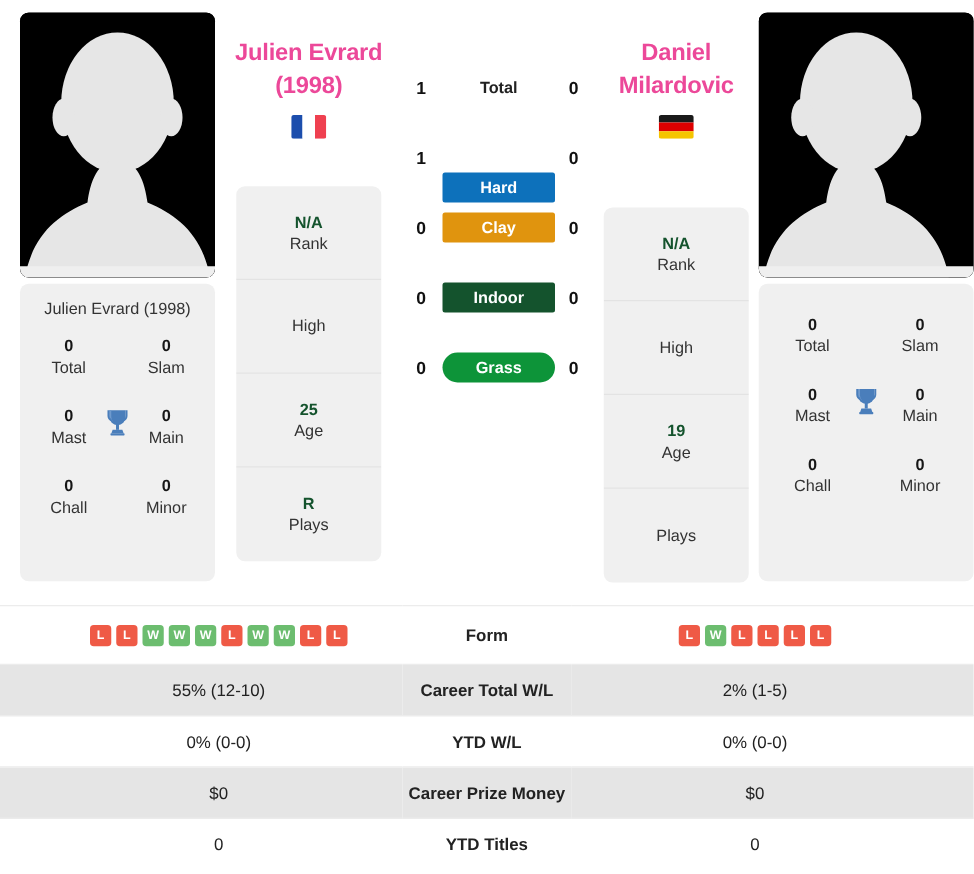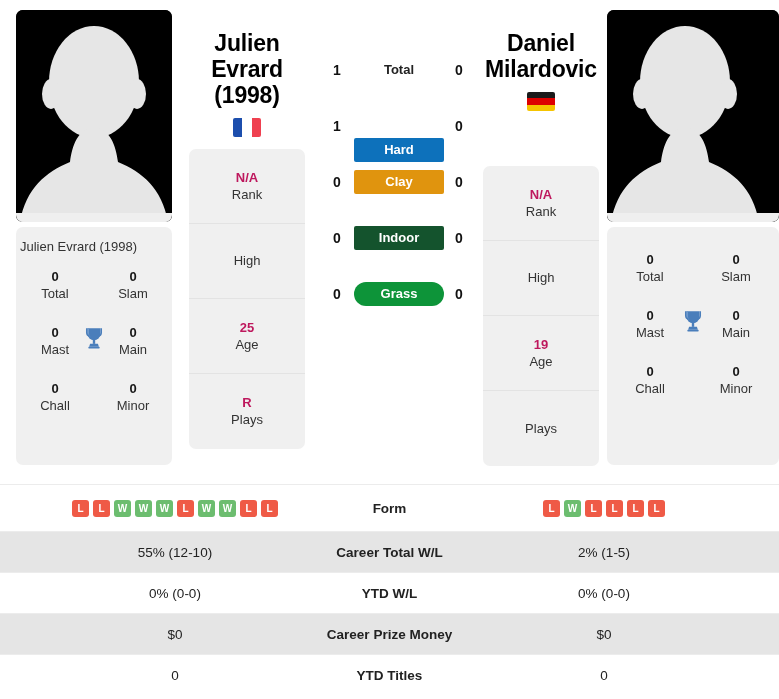--- a/index.html
+++ b/index.html
@@ -43,21 +43,21 @@
     width: 156px;
     height: 238px;
     background: #f0f0f0;
     border-radius: 7px;
     padding-top: 11px;
   }
   .titles-card.left  { left: 16px; }
   .titles-card.right { left: 607px; width: 172px; }
 
   .titles-name {
-    text-align: left;
+    text-align: center;
     font-size: 13px;
     color: #333333;
     line-height: 17px;
     padding: 0 4px;
     white-space: nowrap;
     overflow: hidden;
   }
 
   .titles-grid {
     position: relative;
@@ -90,24 +90,24 @@
   
   .player-head {
     position: absolute;
     top: 30px;
     width: 126px;
     text-align: center;
   }
   .player-head.left  { left: 184px; }
   .player-head.right { left: 478px; }
   .player-name {
-    font-size: 23px;
+    font-size: 19px;
     font-weight: bold;
     line-height: 26px;
-    color: #000000;
+    color: #ec4899;
     letter-spacing: -0.2px;
   }
   .flag {
     margin: 10px auto 0;
     width: 28px;
     height: 19px;
     border-radius: 2px;
     overflow: hidden;
     display: block;
   }
@@ -136,21 +136,21 @@
     display: flex;
     flex-direction: column;
     align-items: center;
     justify-content: center;
     border-bottom: 1px solid #e3e3e3;
   }
   .info-row:last-child { border-bottom: none; }
   .info-val {
     font-size: 13px;
     font-weight: bold;
-    color: #be185d;
+    color: #14532d;
     line-height: 17px;
     min-height: 0;
   }
   .info-val:empty { display: none; }
   .info-lbl {
     font-size: 13px;
     color: #333333;
     line-height: 18px;
   }
 

